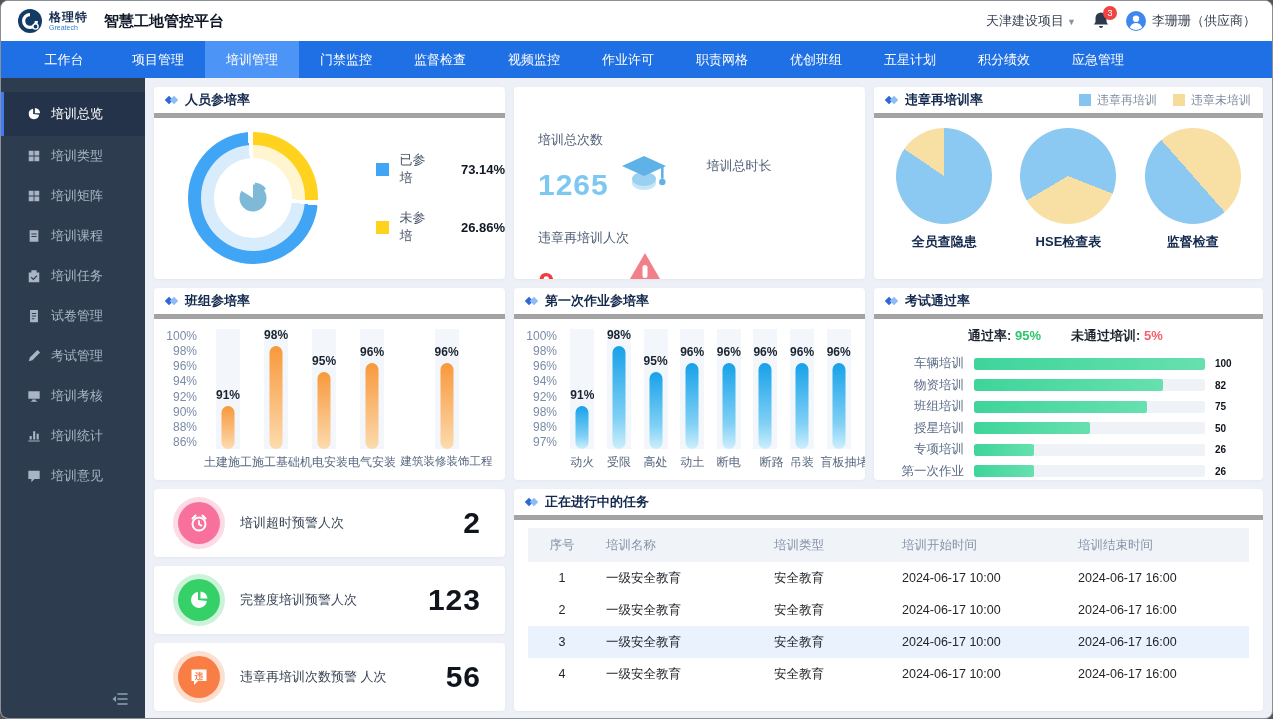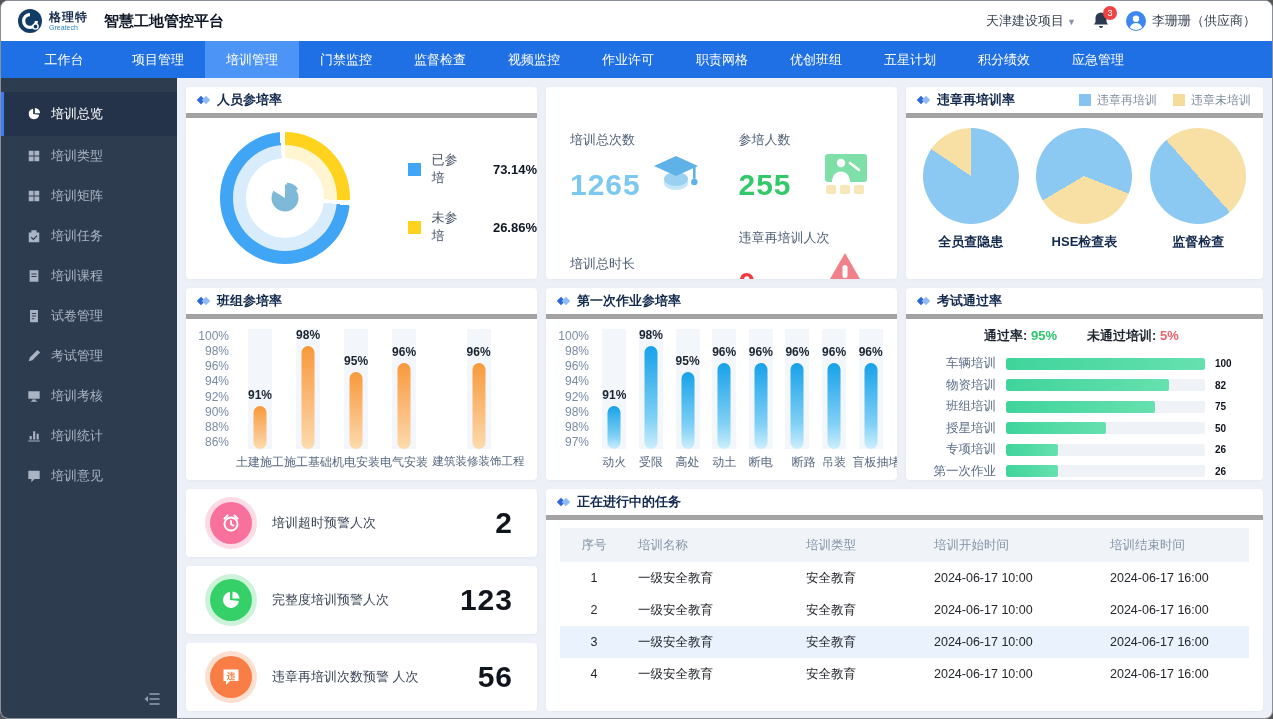--- a/index.html
+++ b/index.html
@@ -23,21 +23,21 @@
   .user-wrap { display:flex; align-items:center; gap:6px; cursor:pointer; }
   .username { font-size:13px; color:#3A4454; }
 
   
   .nav { height:37px; background:#2070E5; display:flex; padding-left:16px; }
   .tab { min-width:94px; text-align:center; line-height:37px; color:#fff; font-size:13px; cursor:pointer; }
   .tab.active { background:#4D94F7; }
 
   
   .layout { display:flex; height:642px; }
-  .sidebar { width:176px; background:#2E3C50; padding-top:14px; position:relative; flex-shrink:0; }
+  .sidebar { width:144px; background:#2E3C50; padding-top:14px; position:relative; flex-shrink:0; }
   .side-item { height:40px; display:flex; align-items:center; padding-left:26px; gap:10px;
     color:#A9B4C4; font-size:13px; cursor:pointer; }
   .side-item.active { background:#243349; color:#fff; border-left:3px solid #3E7BFA; padding-left:23px; height:44px; }
   .side-item .ic { width:14px; height:14px; display:inline-flex; }
   .collapse-btn { position:absolute; bottom:10px; right:16px; cursor:pointer; }
 
   .content { flex:1; padding:9px; display:grid; grid-template-columns:351px 351px 1fr;
     grid-template-rows:192px 192px 1fr; gap:9px; min-width:0; }
 
   .card { background:#fff; border-radius:4px; overflow:hidden; box-shadow:0 1px 3px rgba(30,60,90,.05); }
@@ -193,32 +193,32 @@
           <span class="ic">
             <svg viewBox="0 0 16 16" width="14" height="14">
               <path fill="currentColor" d="M2 2h5.5v5.5H2zM8.5 2H14v5.5H8.5zM2 8.5h5.5V14H2zM8.5 8.5H14V14H8.5z"></path>
             </svg>
           </span>
           <span>培训矩阵</span>
         </div>
         <div class="side-item">
           <span class="ic">
             <svg viewBox="0 0 16 16" width="14" height="14">
+              <path fill="currentColor" fill-rule="evenodd" d="M3 1.5h10v13H3zM5 5h6v1.2H5zm0 3h6v1.2H5z"></path>
+            </svg>
+          </span>
+          <span>培训课程</span>
+        </div>
+        <div class="side-item">
+          <span class="ic">
+            <svg viewBox="0 0 16 16" width="14" height="14">
               <path fill="currentColor" fill-rule="evenodd" d="M5 1.5h6V4h3v11H2V4h3zM5.2 8.8l2 2 3.8-3.8 1 1-4.8 4.8-3-3z"></path>
             </svg>
           </span>
           <span>培训任务</span>
-        </div>
-        <div class="side-item">
-          <span class="ic">
-            <svg viewBox="0 0 16 16" width="14" height="14">
-              <path fill="currentColor" fill-rule="evenodd" d="M3 1.5h10v13H3zM5 5h6v1.2H5zm0 3h6v1.2H5z"></path>
-            </svg>
-          </span>
-          <span>培训课程</span>
         </div>
         <div class="side-item">
           <span class="ic">
             <svg viewBox="0 0 16 16" width="14" height="14">
               <path fill="currentColor" fill-rule="evenodd" d="M3.5 1h9v14h-9zM5.5 4.5h5v1.2h-5zm0 3h5v1.2h-5zm0 3h3v1.2h-3z"></path>
             </svg>
           </span>
           <span>试卷管理</span>
         </div>
         <div class="side-item">
@@ -300,35 +300,20 @@
             <div class="stat">
               <div class="stat-label">培训总次数</div>
               <div class="stat-row">
                 <span class="stat-val" style="color: rgb(124, 200, 240);">1265</span>
                 <span><svg width="54" height="46" viewBox="0 0 54 46">
                     <ellipse cx="25" cy="32" rx="12" ry="7" fill="#C4E6F8"></ellipse>
                     <ellipse cx="25" cy="28" rx="12" ry="7" fill="#9AD1F1"></ellipse>
                     <polygon points="25,5 47,15 25,25 3,15" fill="#5FB2E8"></polygon>
                     <rect x="42" y="15" width="2.6" height="13" rx="1.3" fill="#5FB2E8"></rect>
                     <circle cx="43.3" cy="31" r="3.2" fill="#5FB2E8"></circle>
-                  </svg></span>
-              </div>
-            </div>
-            <div class="stat">
-              <div class="stat-label">参培人数</div>
-              <div class="stat-row">
-                <span class="stat-val" style="color: rgb(51, 201, 107);">255</span>
-                <span><svg width="54" height="46" viewBox="0 0 54 46">
-                    <rect x="6" y="3" width="42" height="28" rx="3" fill="#7FDFA9"></rect>
-                    <circle cx="22" cy="12" r="4.2" fill="#fff"></circle>
-                    <path d="M13 31c0-6.5 4.2-10.5 9-10.5s9 4 9 10.5z" fill="#fff"></path>
-                    <path d="M31 12l9 7" stroke="#fff" stroke-width="2.6" stroke-linecap="round"></path>
-                    <rect x="7" y="34" width="10" height="9" rx="2" fill="#F7E6B8"></rect>
-                    <rect x="21" y="34" width="10" height="9" rx="2" fill="#F7E6B8"></rect>
-                    <rect x="35" y="34" width="10" height="9" rx="2" fill="#F7E6B8"></rect>
                   </svg></span>
               </div>
             </div>
             <div class="stat">
               <div class="stat-label">培训总时长</div>
             </div>
             <div class="stat">
               <div class="stat-label">违章再培训人次</div>
               <div class="stat-row">
                 <span class="stat-val" style="color: rgb(244, 59, 63);">0</span>

